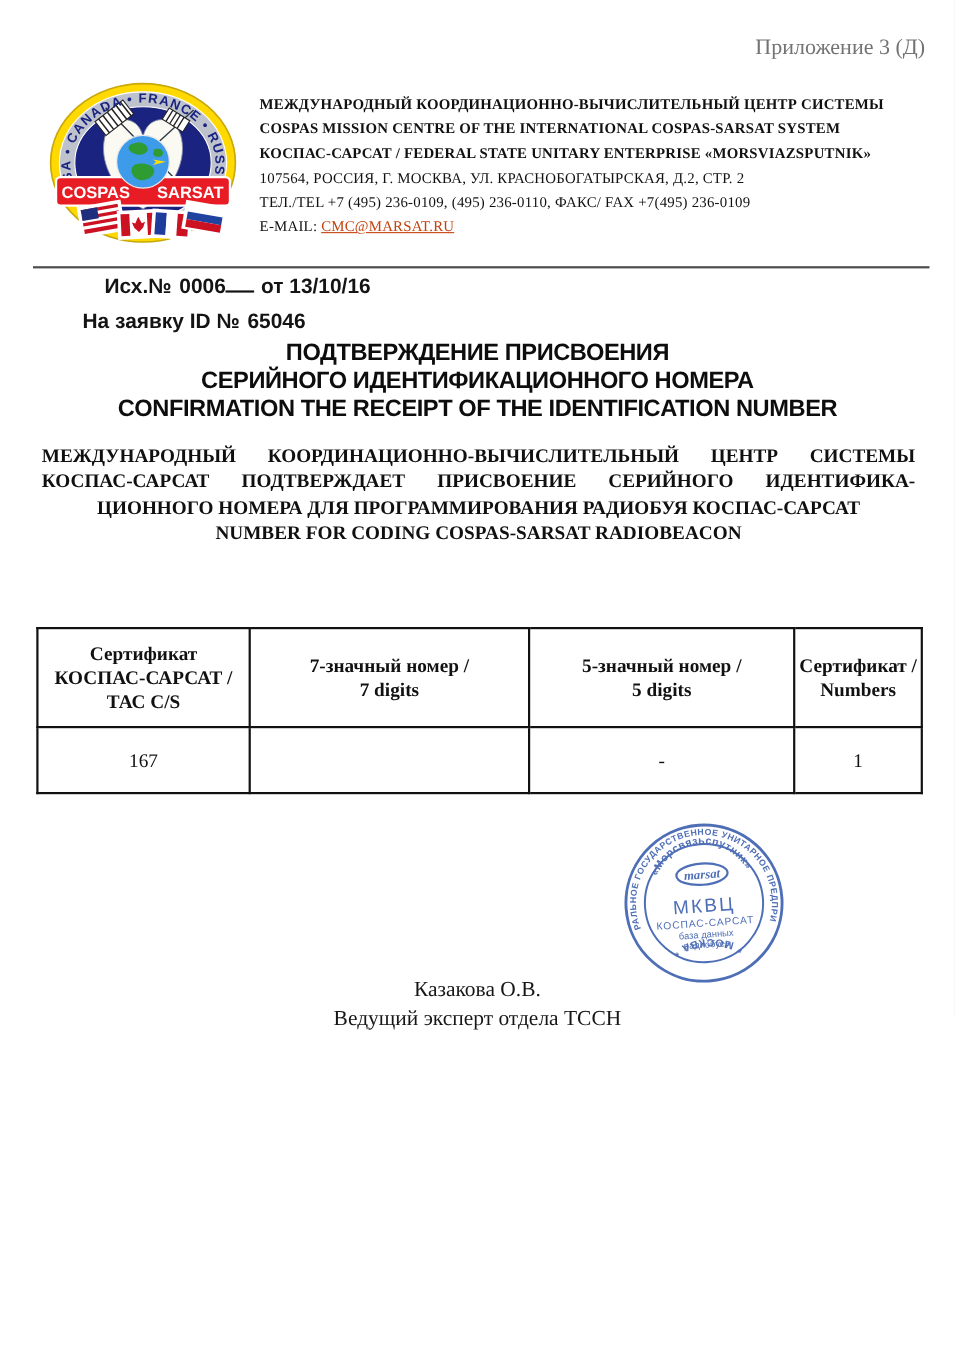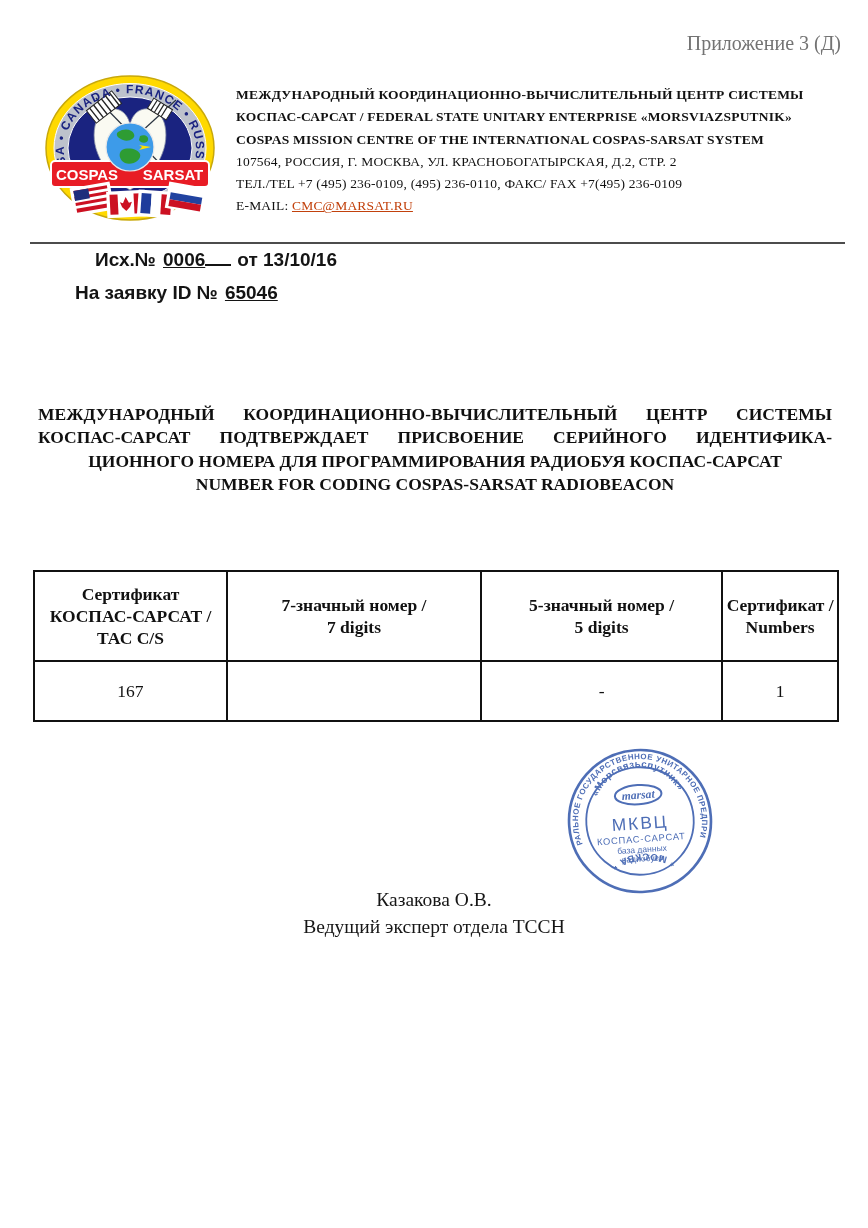--- a/index.html
+++ b/index.html
@@ -15,21 +15,21 @@
   .org{position:absolute;left:236px;top:84px;width:600px;}
   .org .ln{font-size:13.5px;line-height:22.3px;letter-spacing:.2px;white-space:nowrap;}
   .org .b{font-weight:bold;}
   .org a.email{color:#c2410c;text-decoration:underline;cursor:pointer;}
   
   .rule{position:absolute;left:30px;top:242px;width:815px;border-top:2px solid #4c4c4c;}
   
   .ref{position:absolute;font-family:"Liberation Sans",sans-serif;font-weight:bold;font-size:19px;color:#141414;white-space:nowrap;}
   .ref1{left:95px;top:247px;}
   .ref2{left:75px;top:282px;}
-  .u{text-decoration:underline;}
+  .u{}
   .uext{display:inline-block;width:26px;border-bottom:2px solid #141414;height:17px;margin-right:6px;}
   .sp{display:inline-block;width:7px;}
   
   .title{position:absolute;left:0;top:308px;width:868px;text-align:center;
     font-family:"Liberation Sans",sans-serif;font-weight:bold;font-size:21.5px;
     line-height:25.5px;letter-spacing:-0.4px;color:#0d0d0d;}
   
   .bodytxt{position:absolute;left:38px;top:403px;width:794px;font-weight:bold;font-size:17.5px;line-height:23.3px;color:#101010;}
   .jline{text-align:justify;text-align-last:justify;white-space:normal;}
   .nline{text-align:center;}
@@ -118,39 +118,44 @@
     <g transform="translate(142,124) rotate(10)">
       <rect x="-18" y="-12" width="36" height="24" fill="#ffffff" stroke="#ffffff" stroke-width="2.5"></rect>
       <rect x="-16" y="-10" width="32" height="7" fill="#ffffff"></rect>
       <rect x="-16" y="-3" width="32" height="7" fill="#2143a0"></rect>
       <rect x="-16" y="4" width="32" height="7" fill="#cc1122"></rect>
     </g>
   </svg>
 
   <div class="org">
     <div class="ln b">МЕЖДУНАРОДНЫЙ КООРДИНАЦИОННО-ВЫЧИСЛИТЕЛЬНЫЙ ЦЕНТР СИСТЕМЫ</div>
+    <div class="ln b">COSPAS MISSION CENTRE OF THE INTERNATIONAL COSPAS-SARSAT SYSTEM</div>
     <div class="ln b">КОСПАС-САРСАТ / FEDERAL STATE UNITARY ENTERPRISE «MORSVIAZSPUTNIK»</div>
-    <div class="ln b">COSPAS MISSION CENTRE OF THE INTERNATIONAL COSPAS-SARSAT SYSTEM</div>
     <div class="ln">107564, РОССИЯ, Г. МОСКВА, УЛ. КРАСНОБОГАТЫРСКАЯ, Д.2, СТР. 2</div>
     <div class="ln">ТЕЛ./TEL +7 (495) 236-0109, (495) 236-0110, ФАКС/ FAX +7(495) 236-0109</div>
     <div class="ln">
       <span>E-MAIL:</span>
       <a class="email">CMC@MARSAT.RU</a>
     </div>
   </div>
 
   <div class="rule"></div>
 
   <div class="ref ref1">
     <span>Исх.№</span><span class="sp"></span><span class="u">0006</span><span class="uext"></span><span>от 13/10/16</span>
   </div>
   <div class="ref ref2">
     <span>На заявку ID №</span><span class="sp"></span><span class="u">65046</span>
   </div>
 
+  <div class="title">
+    <div>ПОДТВЕРЖДЕНИЕ ПРИСВОЕНИЯ</div>
+    <div>СЕРИЙНОГО ИДЕНТИФИКАЦИОННОГО НОМЕРА</div>
+    <div>CONFIRMATION THE RECEIPT OF THE IDENTIFICATION NUMBER</div>
+  </div>
 
   <div class="bodytxt">
     <div class="jline">МЕЖДУНАРОДНЫЙ КООРДИНАЦИОННО-ВЫЧИСЛИТЕЛЬНЫЙ ЦЕНТР СИСТЕМЫ</div>
     <div class="jline">КОСПАС-САРСАТ ПОДТВЕРЖДАЕТ ПРИСВОЕНИЕ СЕРИЙНОГО ИДЕНТИФИКА-</div>
     <div class="nline">ЦИОННОГО НОМЕРА ДЛЯ ПРОГРАММИРОВАНИЯ РАДИОБУЯ КОСПАС-САРСАТ</div>
     <div class="nline">NUMBER FOR CODING COSPAS-SARSAT RADIOBEACON</div>
   </div>
 
   <table class="tbl">
     <colgroup>

